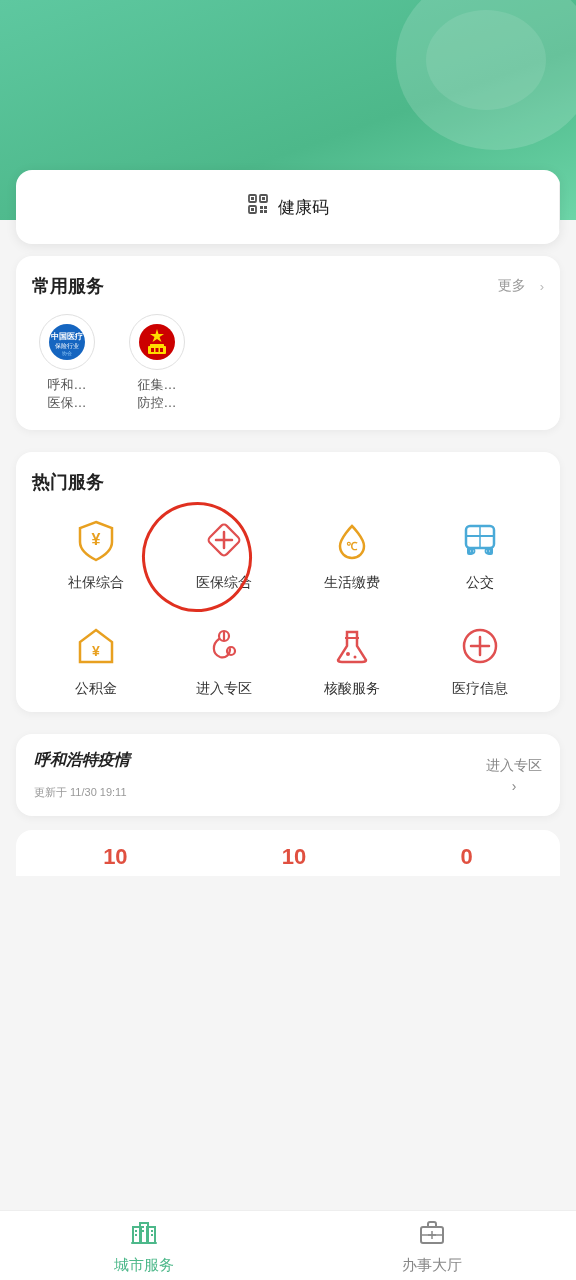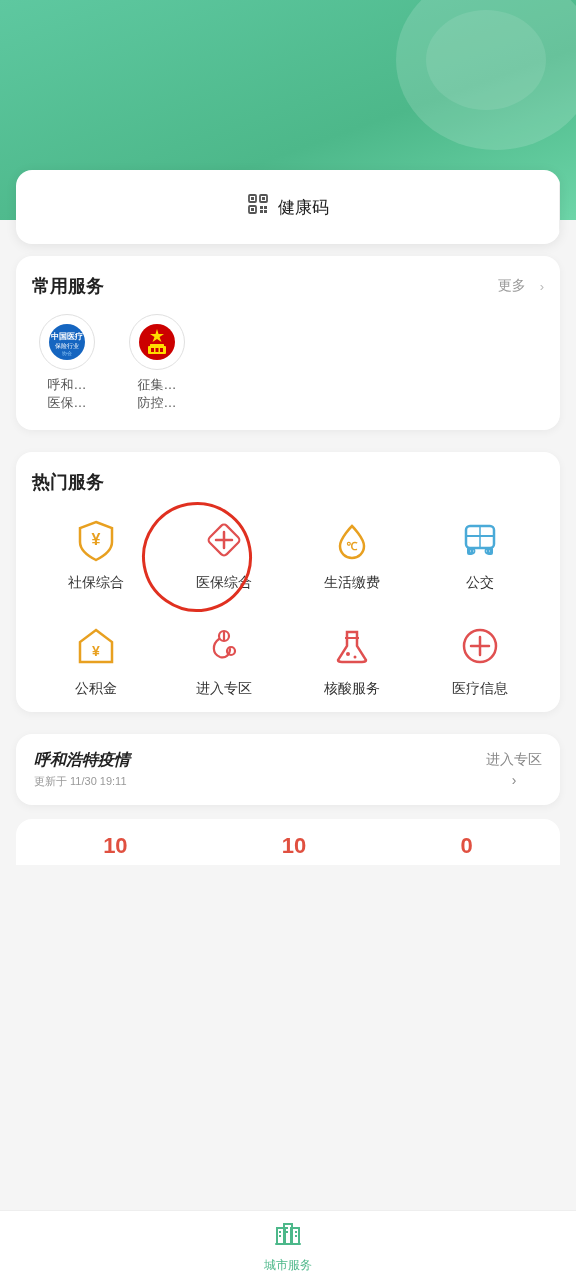--- a/index.html
+++ b/index.html
@@ -214,21 +214,21 @@
     .epidemic-left {}
     .epidemic-title {
       font-size: 16px;
       font-weight: 600;
       color: #222;
       font-style: italic;
     }
     .epidemic-sub {
       font-size: 11px;
       color: #999;
-      margin-top: 3px;
+      margin-top: 14px;
     }
     .epidemic-link {
       font-size: 14px;
       color: #888;
       display: flex;
       align-items: center;
       gap: 3px;
       cursor: pointer;
       flex-direction: column;
     }
@@ -270,21 +270,21 @@
       align-items: center;
       justify-content: center;
       gap: 4px;
       cursor: pointer;
       padding: 8px 0;
     }
     .nav-icon {
       font-size: 26px;
     }
     .nav-label {
-      font-size: 12px;
+      font-size: 15px;
       color: #888;
     }
     .nav-label.active {
       color: #4db88a;
     }
     .nav-icon.active {
       color: #4db88a;
     }
 
     
@@ -516,13 +516,27 @@
         <rect x="5" y="13" width="2" height="2" fill="#4db88a"></rect>
         <rect x="5" y="17" width="2" height="2" fill="#4db88a"></rect>
         <rect x="21" y="13" width="2" height="2" fill="#4db88a"></rect>
         <rect x="21" y="17" width="2" height="2" fill="#4db88a"></rect>
         <rect x="12" y="9" width="2" height="2" fill="#4db88a"></rect>
         <rect x="12" y="13" width="2" height="2" fill="#4db88a"></rect>
       </svg>
     </span>
     <span class="nav-label active">城市服务</span>
   </div>
+  <div class="nav-item">
+    <span class="nav-icon" style="color:#888;">
+      <svg width="28" height="28" viewBox="0 0 28 28">
+
+        <rect x="3" y="10" width="22" height="16" rx="2" fill="none" stroke="#888" stroke-width="2"></rect>
+        <path d="M10 10 L10 7 C10 5.9 10.9 5 12 5 L16 5 C17.1 5 18 5.9 18 7 L18 10" fill="none" stroke="#888" stroke-width="2"></path>
+        <line x1="3" y1="18" x2="25" y2="18" stroke="#888" stroke-width="1.5"></line>
+
+        <line x1="14" y1="14" x2="14" y2="22" stroke="#888" stroke-width="1.5"></line>
+        <line x1="10" y1="18" x2="18" y2="18" stroke="#888" stroke-width="1.5"></line>
+      </svg>
+    </span>
+    <span class="nav-label">办事大厅</span>
+  </div>
 </div>
 
 </body></html>

